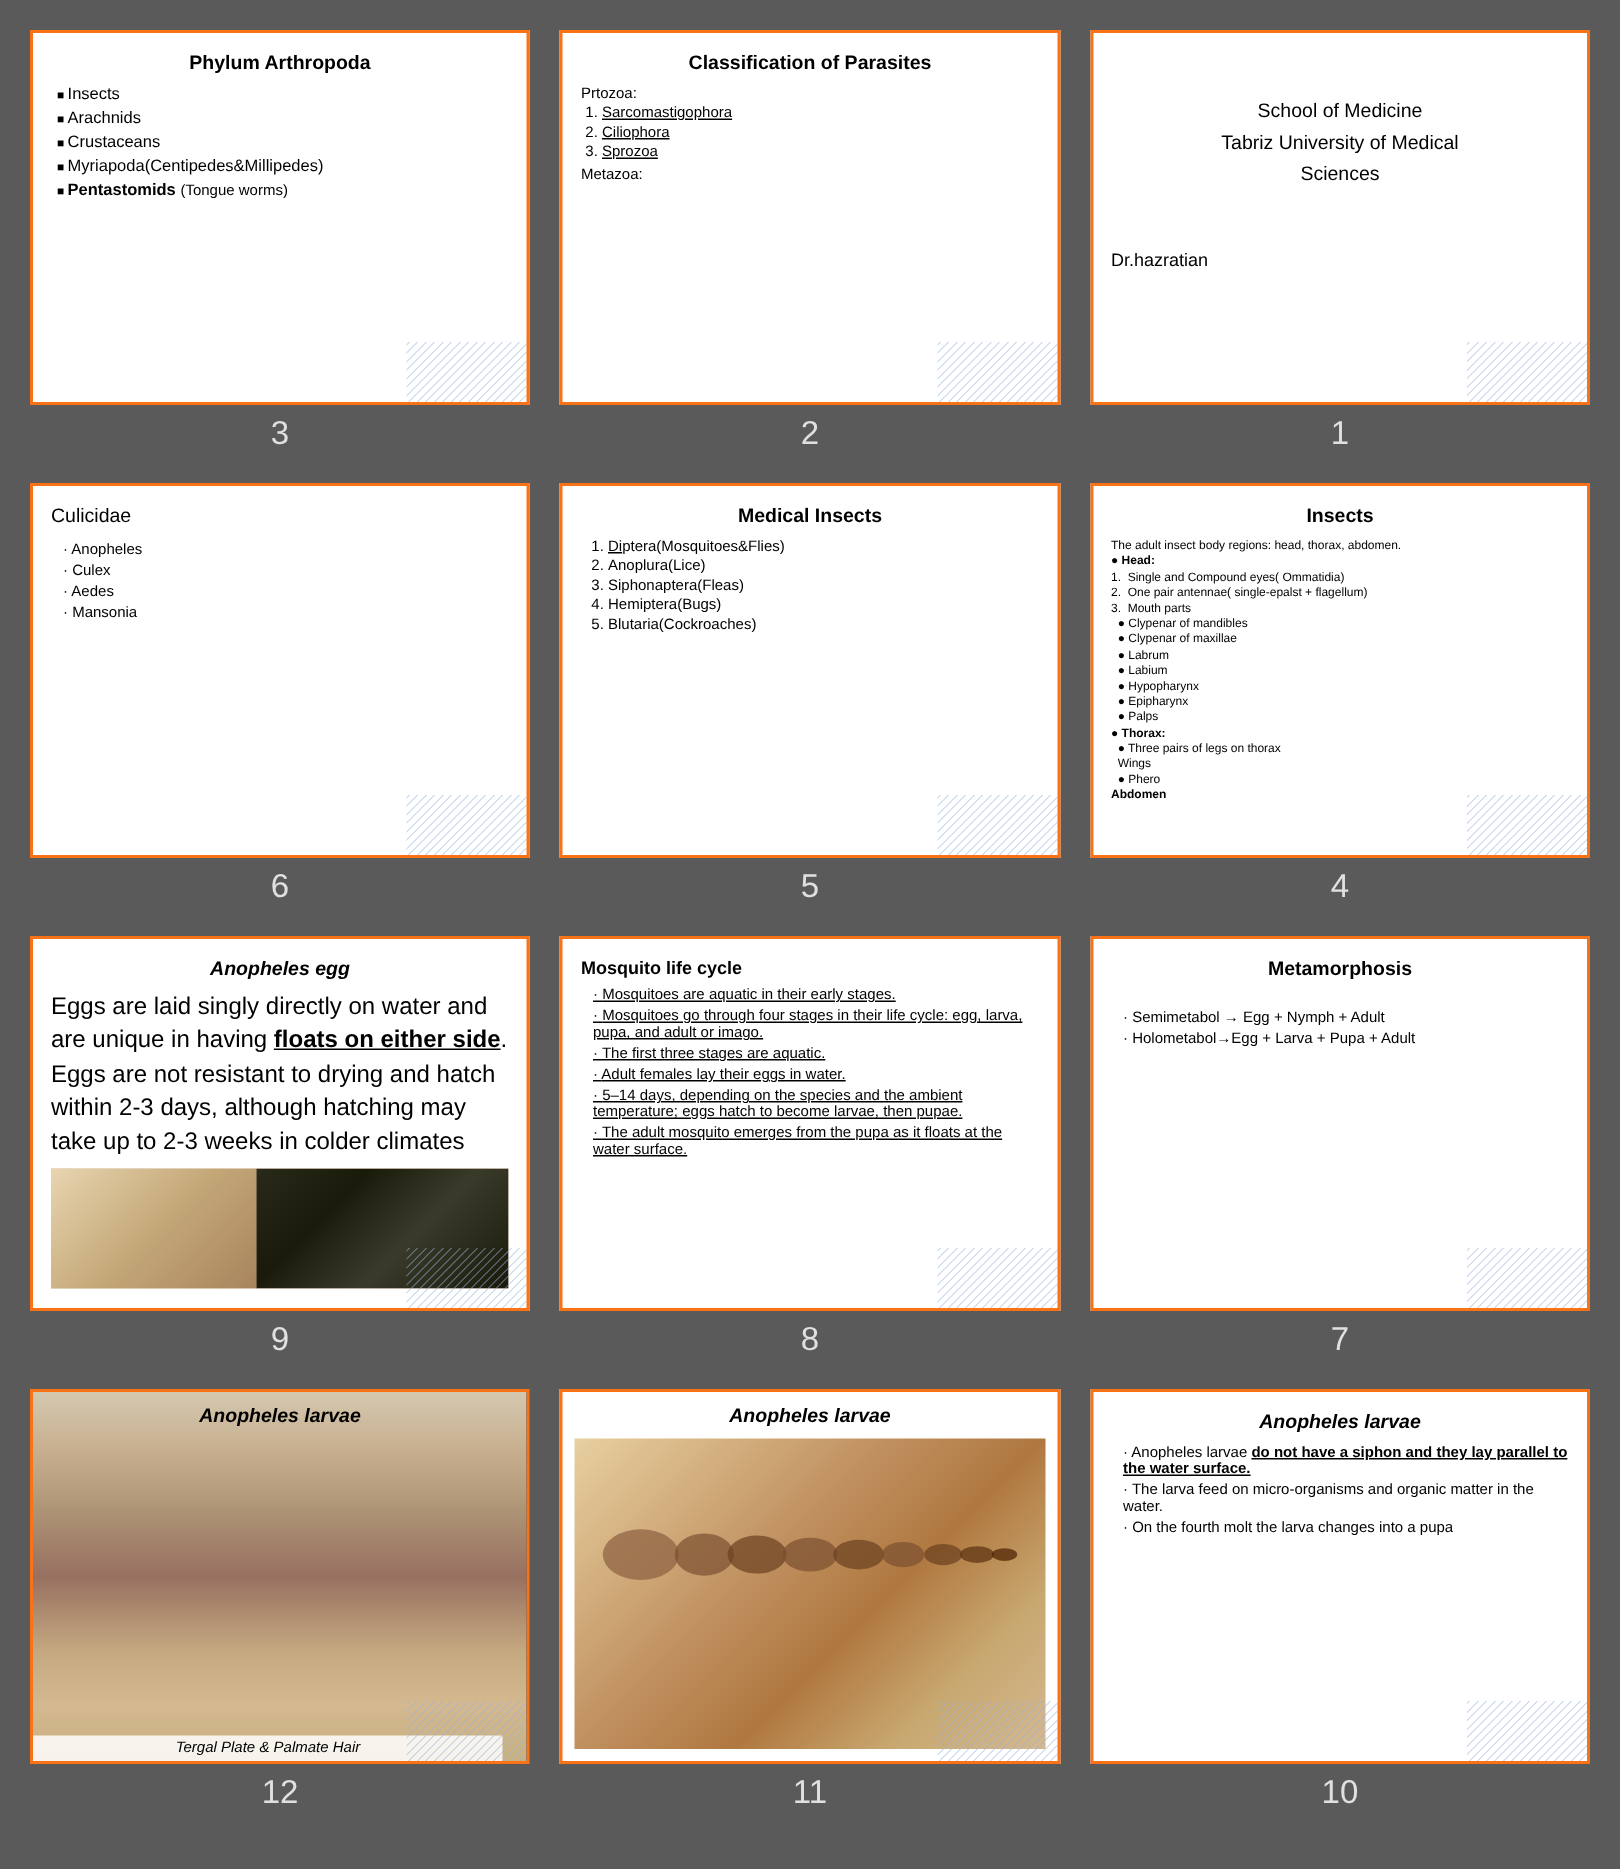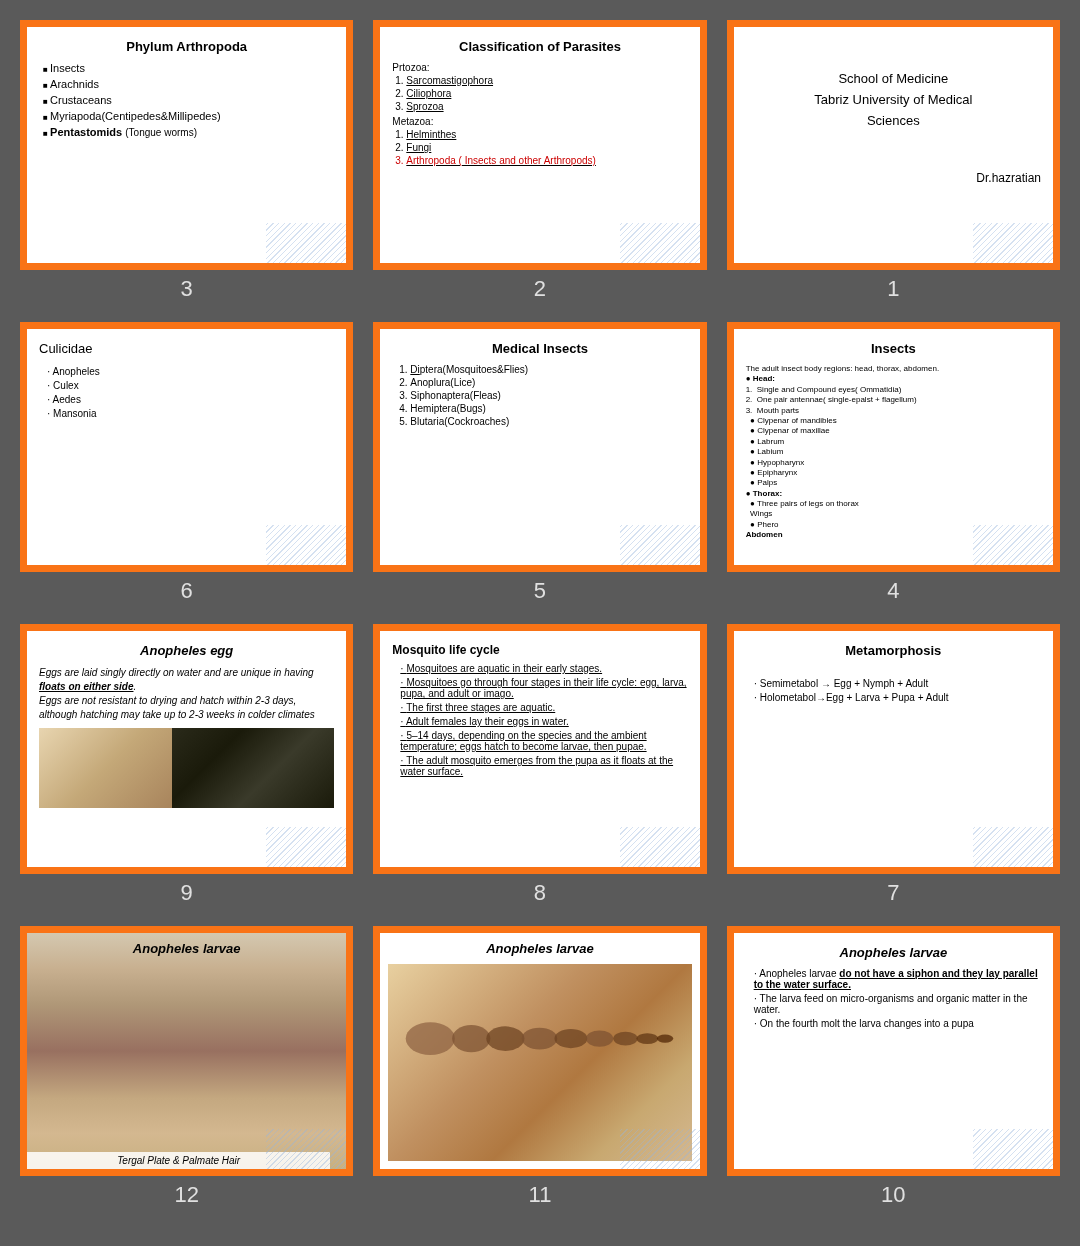--- a/index.html
+++ b/index.html
@@ -18,21 +18,21 @@
     .slide-container {
       display: flex;
       flex-direction: column;
       align-items: center;
       gap: 6px;
     }
     .slide {
       background: white;
       width: 100%;
       aspect-ratio: 4/3;
-      border: 7px solid #f97316;
+      border: 2px solid #f97316;
       padding: 12px;
       position: relative;
       overflow: hidden;
       font-size: 11px;
     }
     .slide-number {
       color: #e0e0e0;
       font-size: 22px;
       font-weight: normal;
     }
@@ -84,21 +84,21 @@
     .numbered-list {
       padding-left: 18px;
       font-size: 10px;
     }
     .numbered-list li {
       margin-bottom: 2px;
     }
     .red-text { color: #cc0000; }
     .italic-title { font-style: italic; font-weight: bold; font-size: 13px; text-align: center; margin-bottom: 8px; }
     .small-text { font-size: 8px; line-height: 1.3; }
-    .slide-body-text { font-size: 10px; line-height: 1.4; margin-bottom: 6px; font-style: italic; }
+    .slide-body-text { font-size: 16px; line-height: 1.4; margin-bottom: 6px; }
     .slide-img-placeholder {
       width: 100%;
       height: 80px;
       background: #d4b896;
       margin-top: 6px;
       display: flex;
       align-items: center;
       justify-content: center;
       overflow: hidden;
       position: relative;
@@ -128,37 +128,32 @@
   <div class="slide-container">
     <div class="slide">
       <div class="slide-title">Classification of Parasites</div>
       <div class="section-label">Prtozoa:</div>
       <ol class="numbered-list indent">
         <li>Sarcomastigophora</li>
         <li>Ciliophora</li>
         <li>Sprozoa</li>
       </ol>
       <div class="section-label" style="margin-top:4px;">Metazoa:</div>
-      <ol class="numbered-list indent">
-        <li>Helminthes</li>
-        <li>Fungi</li>
-        <li class="red-text">Arthropoda ( Insects and other Arthropods)</li>
-      </ol>
     </div>
     <div class="slide-number">2</div>
   </div>
 
   <div class="slide-container">
     <div class="slide">
       <div style="margin-top: 30px; text-align: center; font-size: 13px; line-height: 1.6;">
         School of Medicine<br>
         Tabriz University of Medical<br>
         Sciences
       </div>
-      <div style="text-align: right; margin-top: 40px; font-size: 12px;">Dr.hazratian</div>
+      <div style="text-align: left; margin-top: 40px; font-size: 12px;">Dr.hazratian</div>
     </div>
     <div class="slide-number">1</div>
   </div>
 
   <div class="slide-container">
     <div class="slide">
       <div style="font-size: 13px; font-weight: normal; margin-bottom: 10px;">Culicidae</div>
       <ul class="dot-list">
         <li>Anopheles</li>
         <li>Culex</li>

